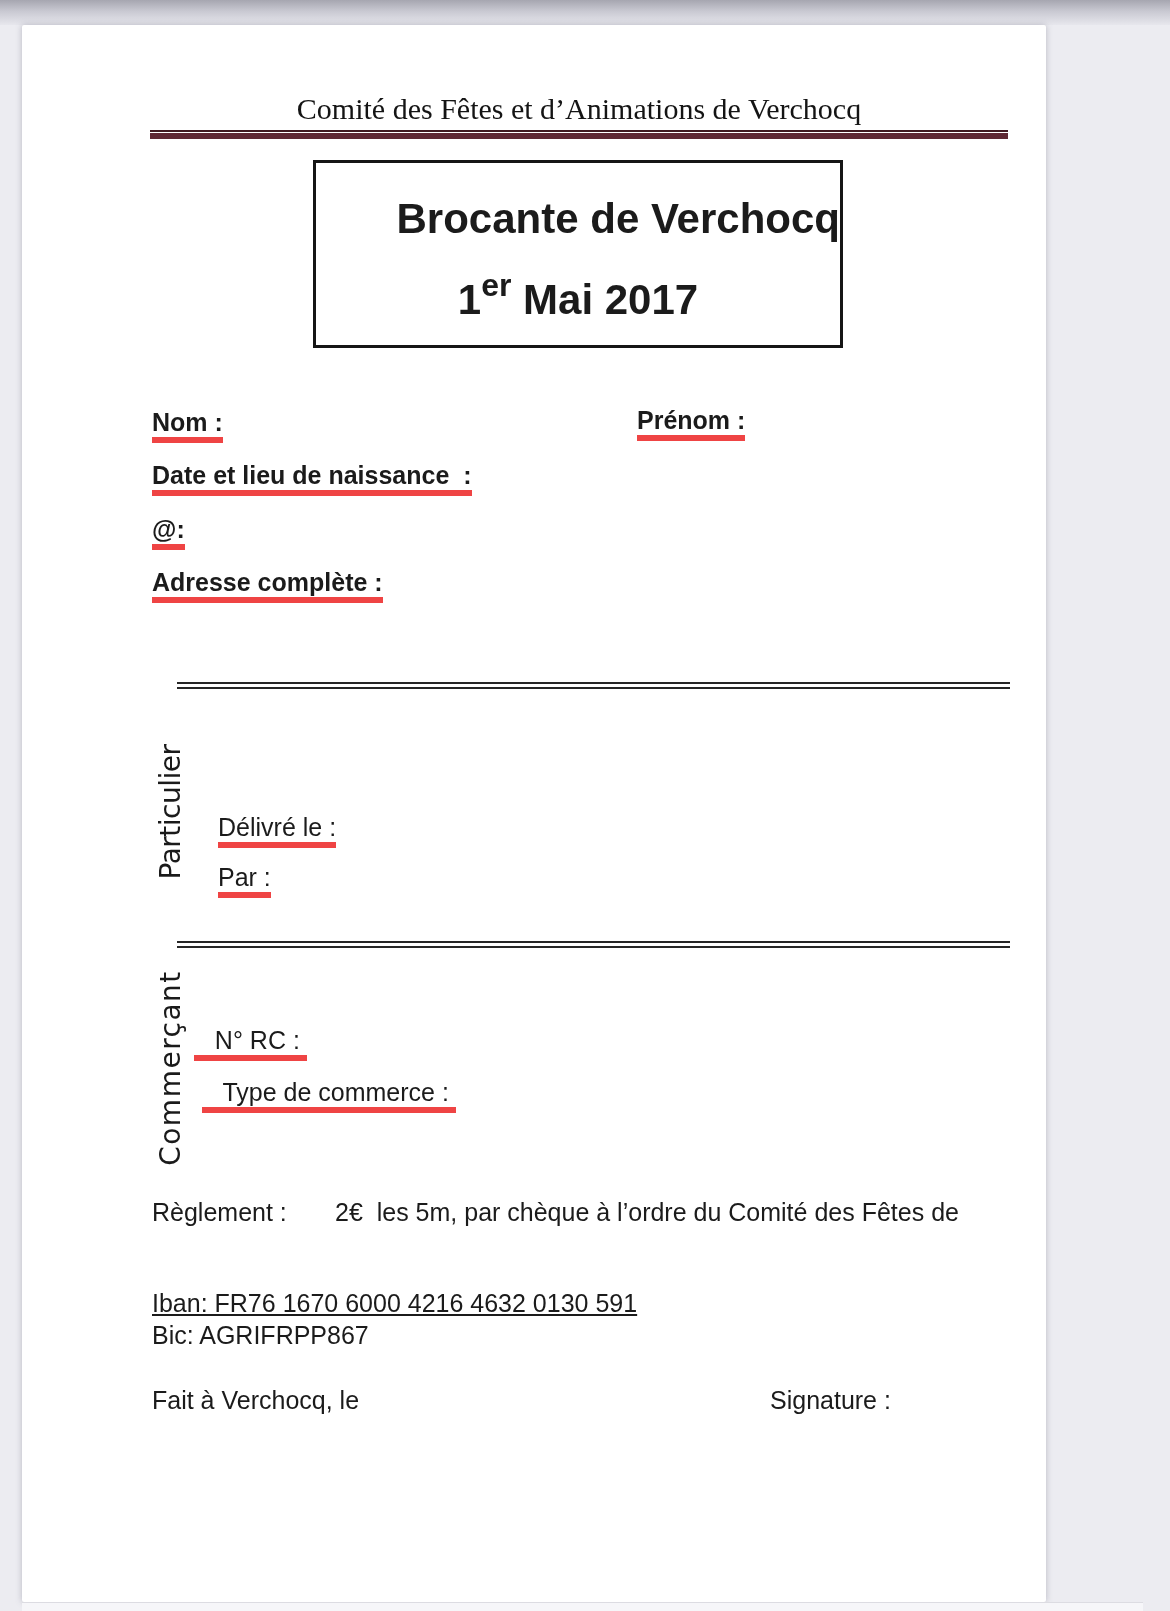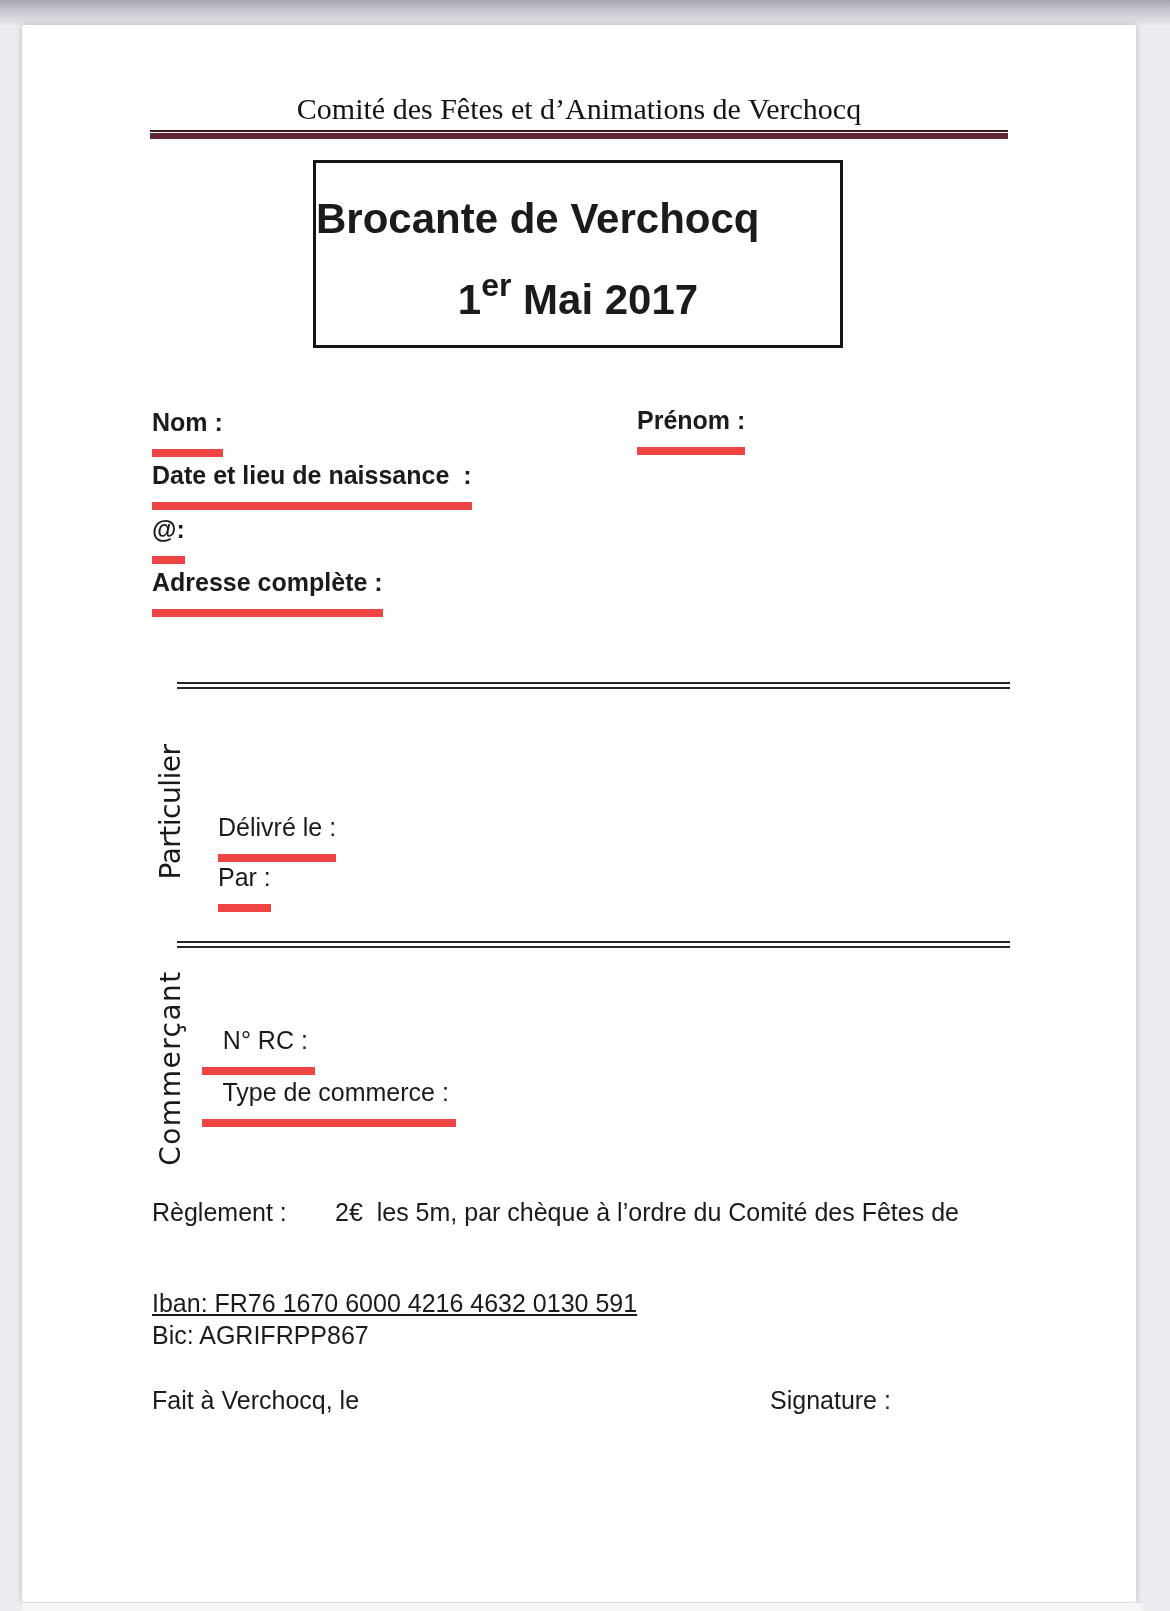--- a/index.html
+++ b/index.html
@@ -7,21 +7,21 @@
     width:1170px;height:1611px;position:relative;overflow:hidden;
     background:#ececf1;
     font-family:"Liberation Sans","DejaVu Sans",sans-serif;
     color:var(--text,#1b1b1b);
   }
   .top-band{
     position:absolute;left:0;top:0;width:1170px;height:25px;
     background:linear-gradient(180deg,#a6a6b0 0%,#c9c9d2 45%,#e7e7ed 100%);
   }
   .page{
-    position:absolute;left:22px;top:25px;width:1114px;height:1577px;
+    position:absolute;left:22px;top:25px;width:1024px;height:1577px;
     background:#ffffff;border-radius:2px;
     box-shadow:0 0 6px rgba(90,90,110,0.35);
   }
   .below-strip{
     position:absolute;left:22px;top:1602px;width:1121px;height:9px;
     background:#f6f6f9;border-top:1px solid #dcdce2;
   }
   .org-header{
     position:absolute;left:128px;top:66px;width:858px;text-align:center;
     font-family:"Liberation Serif","DejaVu Serif",serif;
@@ -30,31 +30,31 @@
   .red-rule{
     position:absolute;left:128px;top:105px;width:858px;height:1px;
     border-top:2px solid var(--rule_thin,#401920);
     border-bottom:6px solid var(--rule_thick,#5e2733);
   }
   .event-box{
     position:absolute;left:291px;top:135px;width:530px;height:188px;
     border:3px solid #151515;box-sizing:border-box;
   }
   .event-title{
-    position:absolute;left:0;right:0;top:32px;text-align:left;
+    position:absolute;left:0;right:0;top:32px;text-align:right;
     font-size:42px;line-height:48px;font-weight:700;white-space:pre;
   }
   .event-date{
     position:absolute;left:0;right:0;top:98px;text-align:center;
     font-size:42px;line-height:48px;font-weight:700;white-space:pre;
   }
   .sup{font-size:32px;vertical-align:18px;font-weight:700;}
   .line{position:absolute;font-size:25px;line-height:30px;white-space:pre;}
   .bold{font-weight:700;}
-  .ul{border-bottom:8px solid #ef4444;padding-bottom:13px;}
+  .ul{border-bottom:6px solid #ef4444;padding-bottom:1px;}
   .dline{
     position:absolute;left:155px;width:833px;height:3px;
     border-top:2px solid var(--section_rule,#262626);
     border-bottom:2px solid var(--section_rule,#262626);
   }
   .vlabel{
     position:absolute;width:260px;height:44px;line-height:44px;text-align:center;
     transform:rotate(-90deg);transform-origin:center;
     font-family:"DejaVu Sans",sans-serif;font-size:28px;color:#1a1a1a;white-space:pre;
   }
@@ -86,21 +86,21 @@
 
   <div class="vlabel vlabel-part">Particulier</div>
 
   <div class="line" style="left:196px;top:787px;"><span class="ul">Délivré le :</span></div>
   <div class="line" style="left:196px;top:837px;"><span class="ul">Par :</span></div>
 
   <div class="dline" style="top:916px;"></div>
 
   <div class="vlabel vlabel-comm">Commerçant</div>
 
-  <div class="line" style="left:180px;top:1000px;"><span class="ul">   N° RC : </span></div>
+  <div class="line" style="left:172px;top:1000px;"><span class="ul">   N° RC : </span></div>
   <div class="line" style="left:180px;top:1052px;"><span class="ul">   Type de commerce : </span></div>
 
   <div class="line" style="left:130px;top:1172px;">Règlement :</div>
   <div class="line" style="left:313px;top:1172px;">2€  les 5m, par chèque à l’ordre du Comité des Fêtes de</div>
 
   <div class="line" style="left:130px;top:1263px;text-decoration:underline;">Iban: FR76 1670 6000 4216 4632 0130 591</div>
   <div class="line" style="left:130px;top:1295px;">Bic: AGRIFRPP867</div>
 
   <div class="line" style="left:130px;top:1360px;">Fait à Verchocq, le</div>
   <div class="line" style="left:748px;top:1360px;">Signature :</div>

